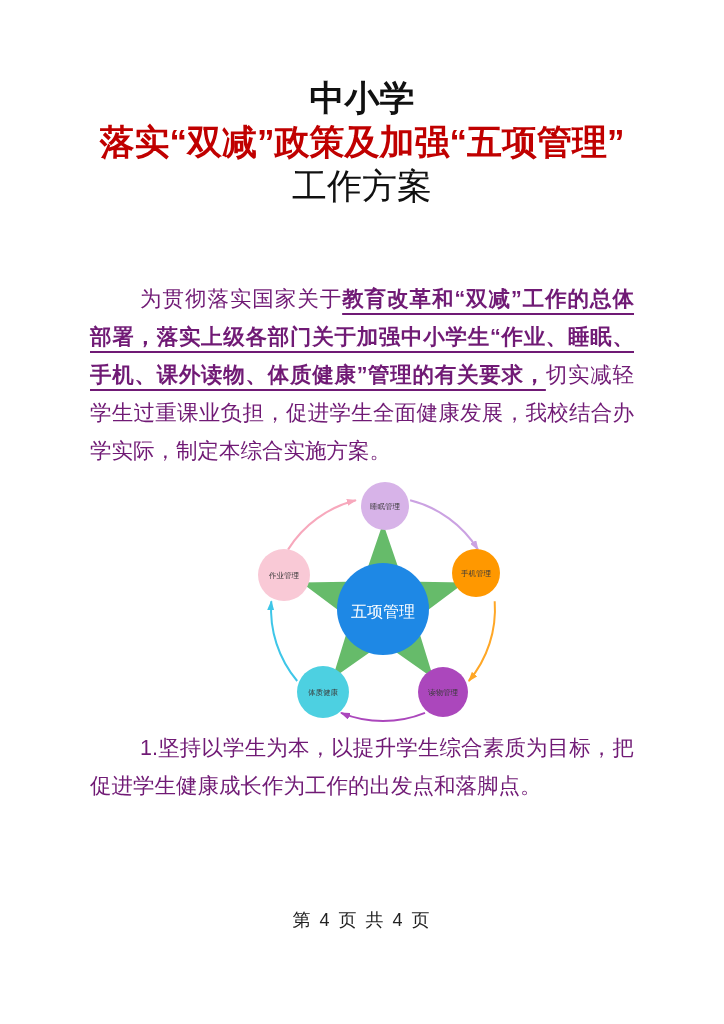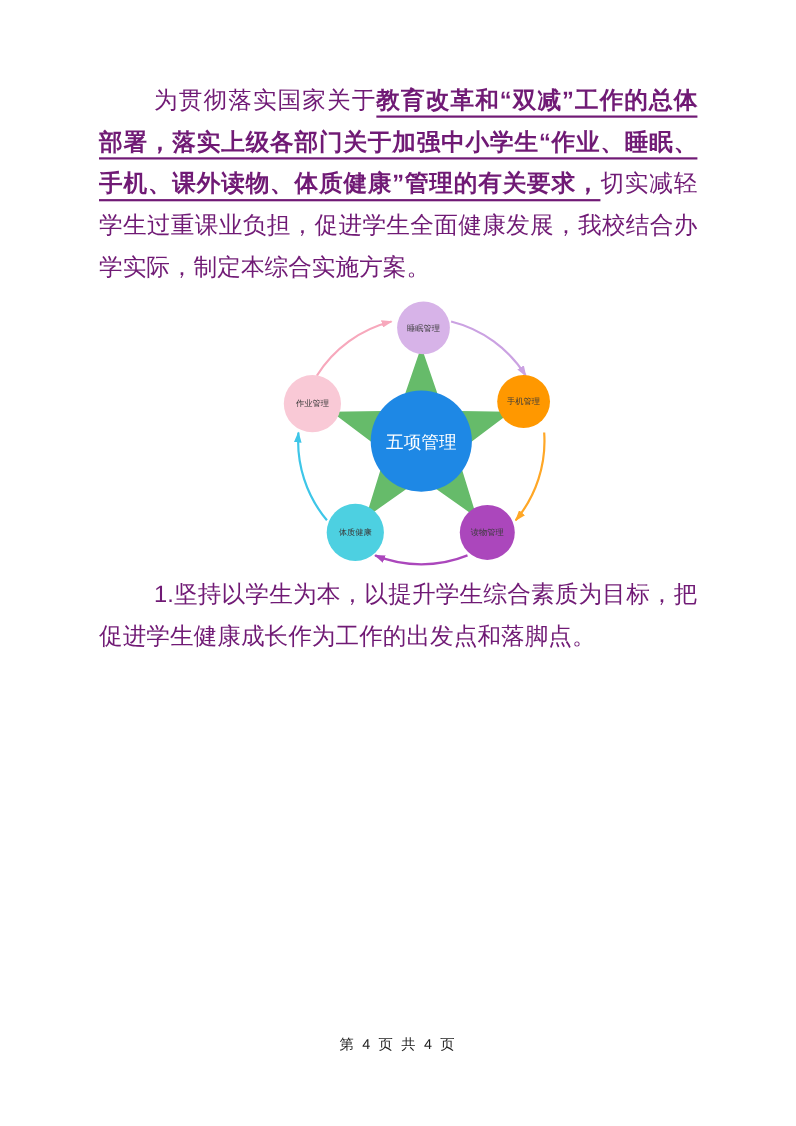--- a/index.html
+++ b/index.html
@@ -56,34 +56,39 @@
   .section-heading {
     margin: 50px 90px 8px 90px;
     font-size: 21.5px;
     line-height: 30px;
     font-weight: 700;
     text-indent: 2.33em;
     color: #111;
   }
   .page-footer {
     position: absolute;
-    top: 941px;
+    top: 908px;
     left: 0;
     width: 100%;
     text-align: center;
-    font-size: 13px;
+    font-size: 18px;
     letter-spacing: 2px;
     color: #222;
   }
 </style>
 </head>
 <body>
 
 <div class="page">
 
+  <div class="title-block">
+    <div class="title-line t-black">中小学</div>
+    <div class="title-line t-red" style="color:#C00000">落实“双减”政策及加强“五项管理”</div>
+    <div class="title-line t-plain">工作方案</div>
+  </div>
 
   <p class="body-text intro"><span>为贯彻落实国家关于</span><span class="em">教育改革和“双减”工作的总体部署，落实上级各部门关于加强中小学生“作业、睡眠、手机、课外读物、体质健康”管理的有关要求，</span><span>切实减轻学生过重课业负担，促进学生全面健康发展，我校结合办学实际，制定本综合实施方案。</span></p>
 
   <svg class="diagram" width="270" height="255" viewBox="0 0 270 255" xmlns="http://www.w3.org/2000/svg">
     <defs>
       <marker id="ah0" markerWidth="5" markerHeight="3.5" refX="4.5" refY="1.75" orient="auto">
         <path d="M0,0 L5,1.75 L0,3.5 Z" fill="#F7A8BC"></path>
       </marker>
       <marker id="ah1" markerWidth="5" markerHeight="3.5" refX="4.5" refY="1.75" orient="auto">
         <path d="M0,0 L5,1.75 L0,3.5 Z" fill="#CBA2E2"></path>

